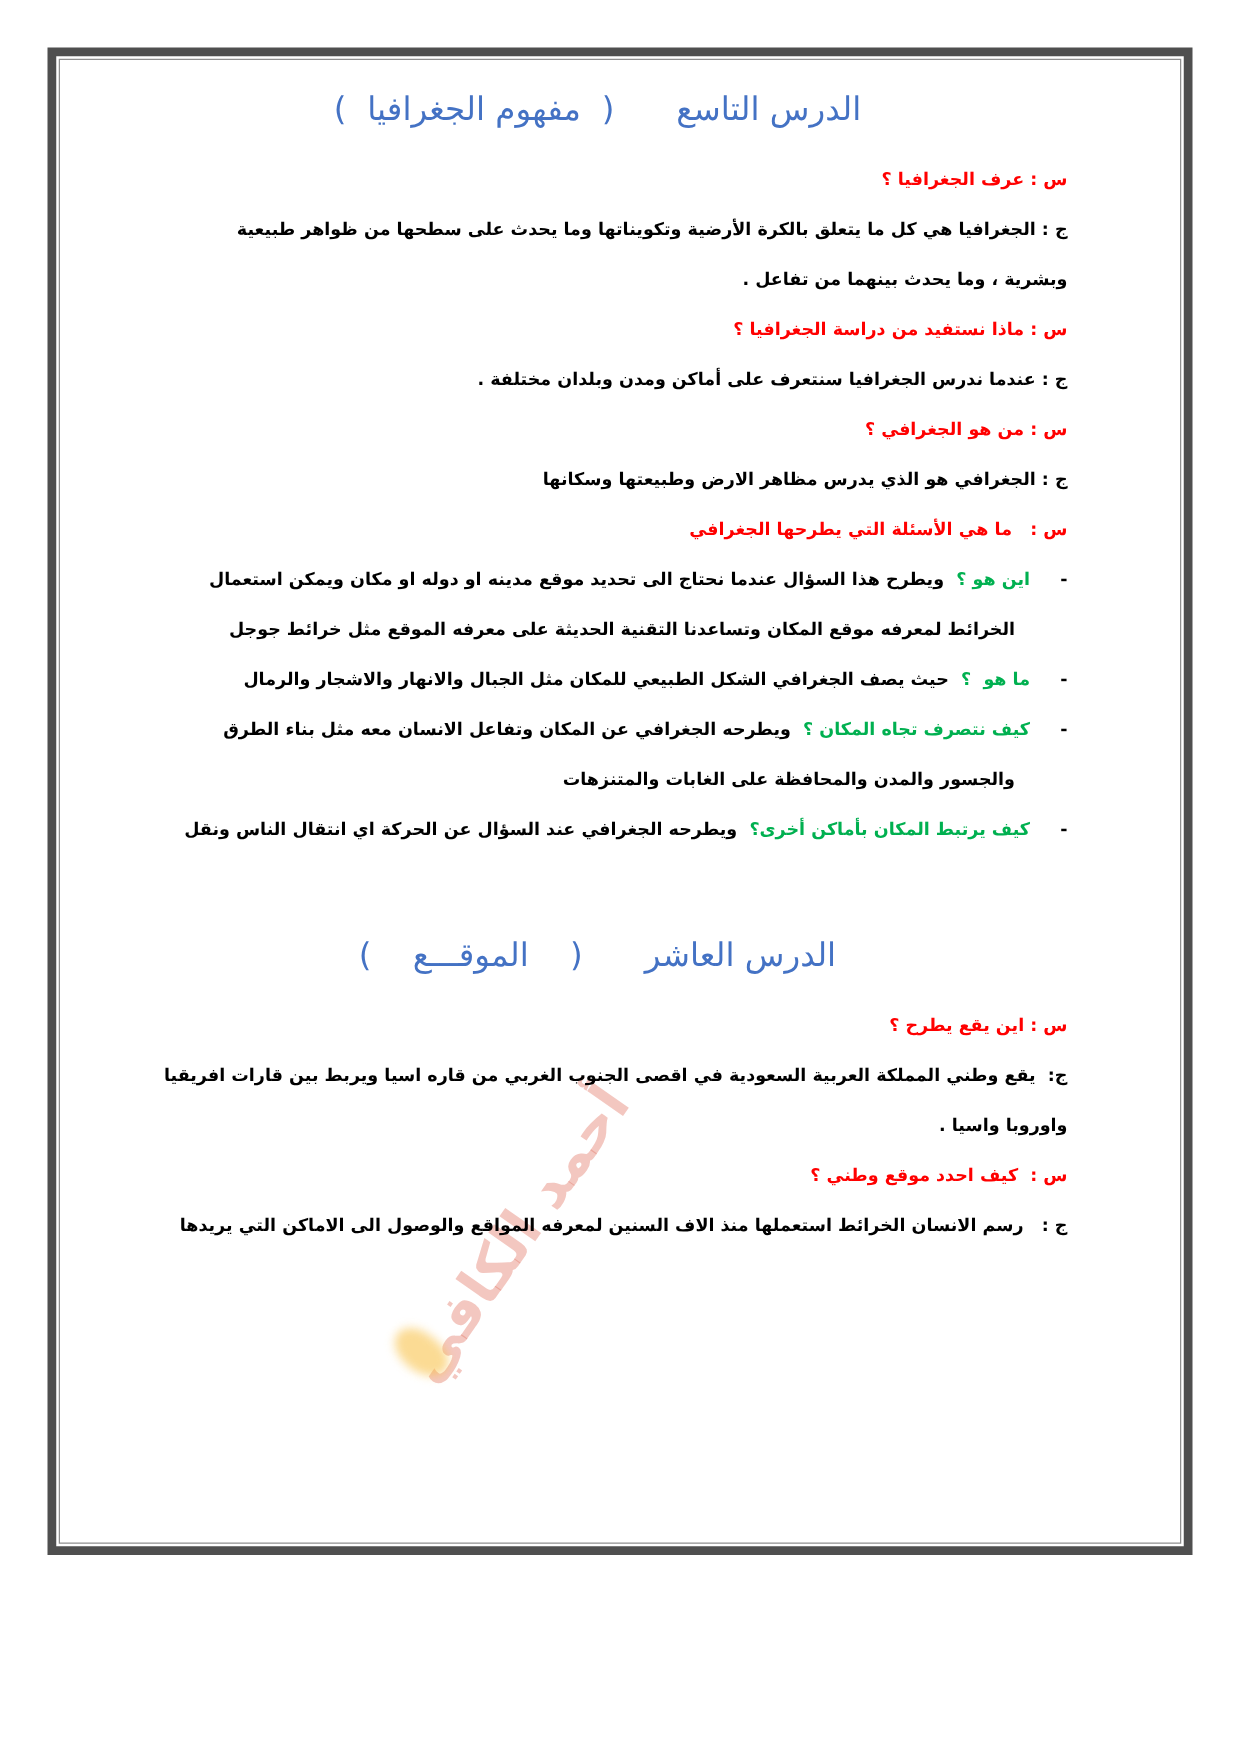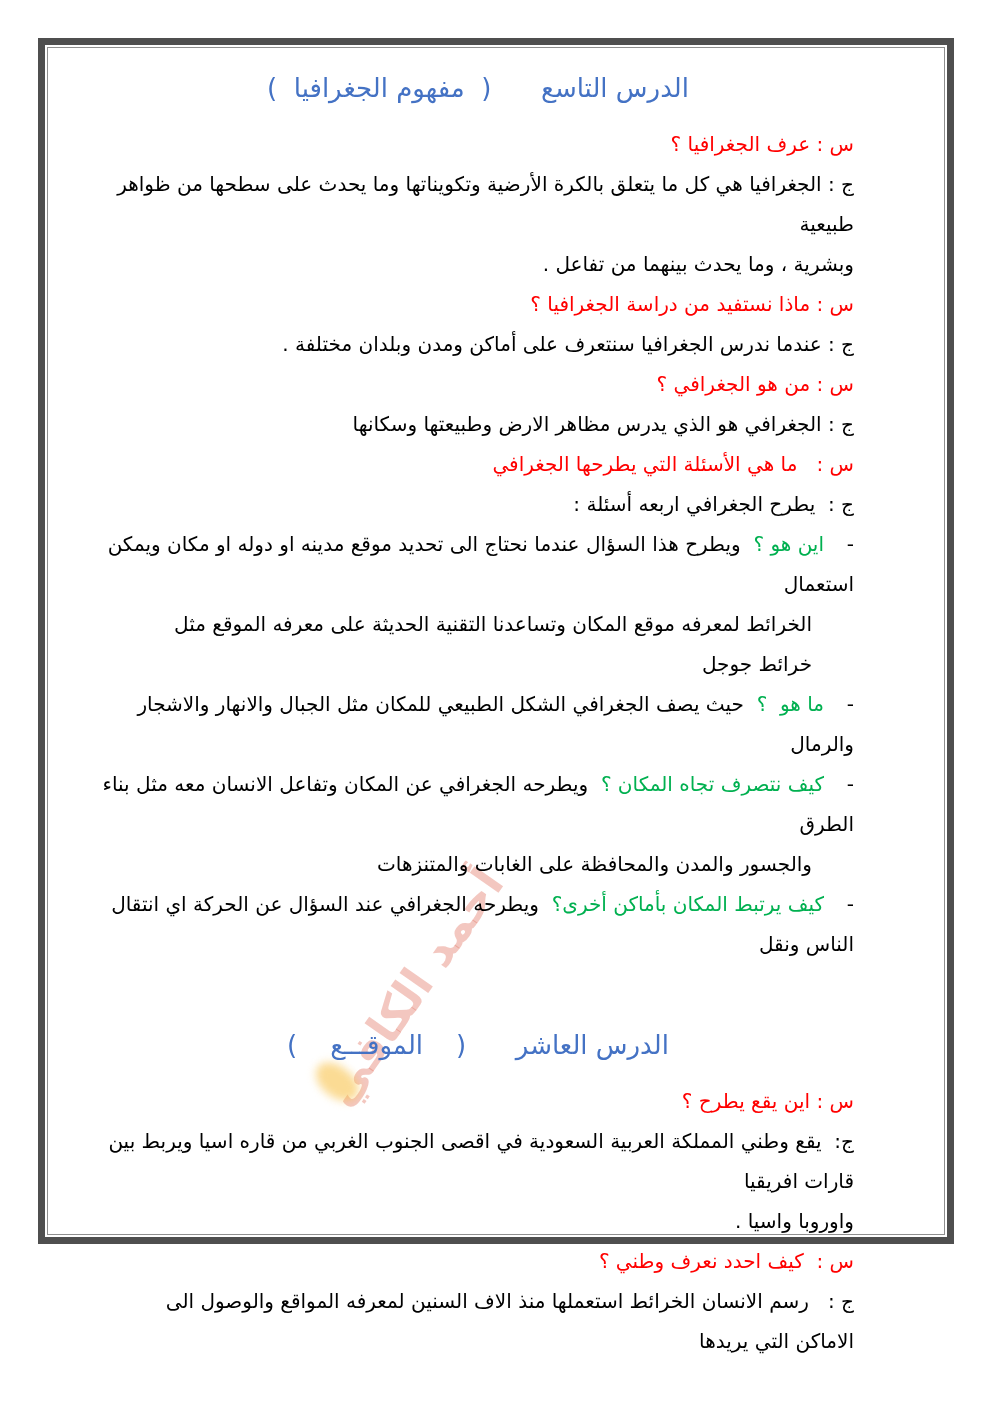--- a/index.html
+++ b/index.html
@@ -44,22 +44,22 @@
     font-weight: normal;
     line-height: 44px;
     text-align: center;
     white-space: pre-wrap;
     margin: 10px 0 14px 0;
   }
   .lesson-title.second {
     margin-top: 59px;
   }
   .line {
-    font-size: 20px;
-    font-weight: normal;
+    font-size: 14px;
+    font-weight: bold;
     color: #000000;
     line-height: 40px;
     white-space: pre-wrap;
   }
   .q { color: #FF0000; }
   .bullet .dash {
     display: inline-block;
     width: 30px;
     color: #000;
   }
@@ -107,27 +107,26 @@
   <div class="content" id="content">
       <div class="lesson-title">الدرس التاسع      (  مفهوم الجغرافيا  )</div>
       <div class="line q">س : عرف الجغرافيا ؟</div>
       <div class="line a">ج : الجغرافيا هي كل ما يتعلق بالكرة الأرضية وتكويناتها وما يحدث على سطحها من ظواهر طبيعية</div>
       <div class="line a">وبشرية ، وما يحدث بينهما من تفاعل .</div>
       <div class="line q">س : ماذا نستفيد من دراسة الجغرافيا ؟</div>
       <div class="line a">ج : عندما ندرس الجغرافيا سنتعرف على أماكن ومدن وبلدان مختلفة .</div>
       <div class="line q">س : من هو الجغرافي ؟</div>
       <div class="line a">ج : الجغرافي هو الذي يدرس مظاهر الارض وطبيعتها وسكانها</div>
       <div class="line q">س :   ما هي الأسئلة التي يطرحها الجغرافي</div>
-      <div class="line a">ج :  يطرح الجغرافي اربعه أسئلة :</div>
       <div class="line bullet"><span class="dash">-</span><span class="kw">اين هو ؟</span><span>  ويطرح هذا السؤال عندما نحتاج الى تحديد موقع مدينه او دوله او مكان ويمكن استعمال</span></div>
       <div class="line bullet-cont">الخرائط لمعرفه موقع المكان وتساعدنا التقنية الحديثة على معرفه الموقع مثل خرائط جوجل</div>
       <div class="line bullet"><span class="dash">-</span><span class="kw">ما هو  ؟</span><span>  حيث يصف الجغرافي الشكل الطبيعي للمكان مثل الجبال والانهار والاشجار والرمال</span></div>
       <div class="line bullet"><span class="dash">-</span><span class="kw">كيف نتصرف تجاه المكان ؟</span><span>  ويطرحه الجغرافي عن المكان وتفاعل الانسان معه مثل بناء الطرق</span></div>
       <div class="line bullet-cont">والجسور والمدن والمحافظة على الغابات والمتنزهات</div>
       <div class="line bullet"><span class="dash">-</span><span class="kw">كيف يرتبط المكان بأماكن أخرى؟</span><span>  ويطرحه الجغرافي عند السؤال عن الحركة اي انتقال الناس ونقل</span></div>
       <div class="lesson-title second">الدرس العاشر      (    الموقـــع    )</div>
       <div class="line q">س : اين يقع يطرح ؟</div>
       <div class="line a">ج:  يقع وطني المملكة العربية السعودية في اقصى الجنوب الغربي من قاره اسيا ويربط بين قارات افريقيا</div>
       <div class="line a">واوروبا واسيا .</div>
-      <div class="line q">س :  كيف احدد نعرف وطني ؟</div>
+      <div class="line q">س :  كيف احدد موقع وطني ؟</div>
       <div class="line a">ج :   رسم الانسان الخرائط استعملها منذ الاف السنين لمعرفه المواقع والوصول الى الاماكن التي يريدها</div>
     </div>
 </div>
 
 </body></html>

